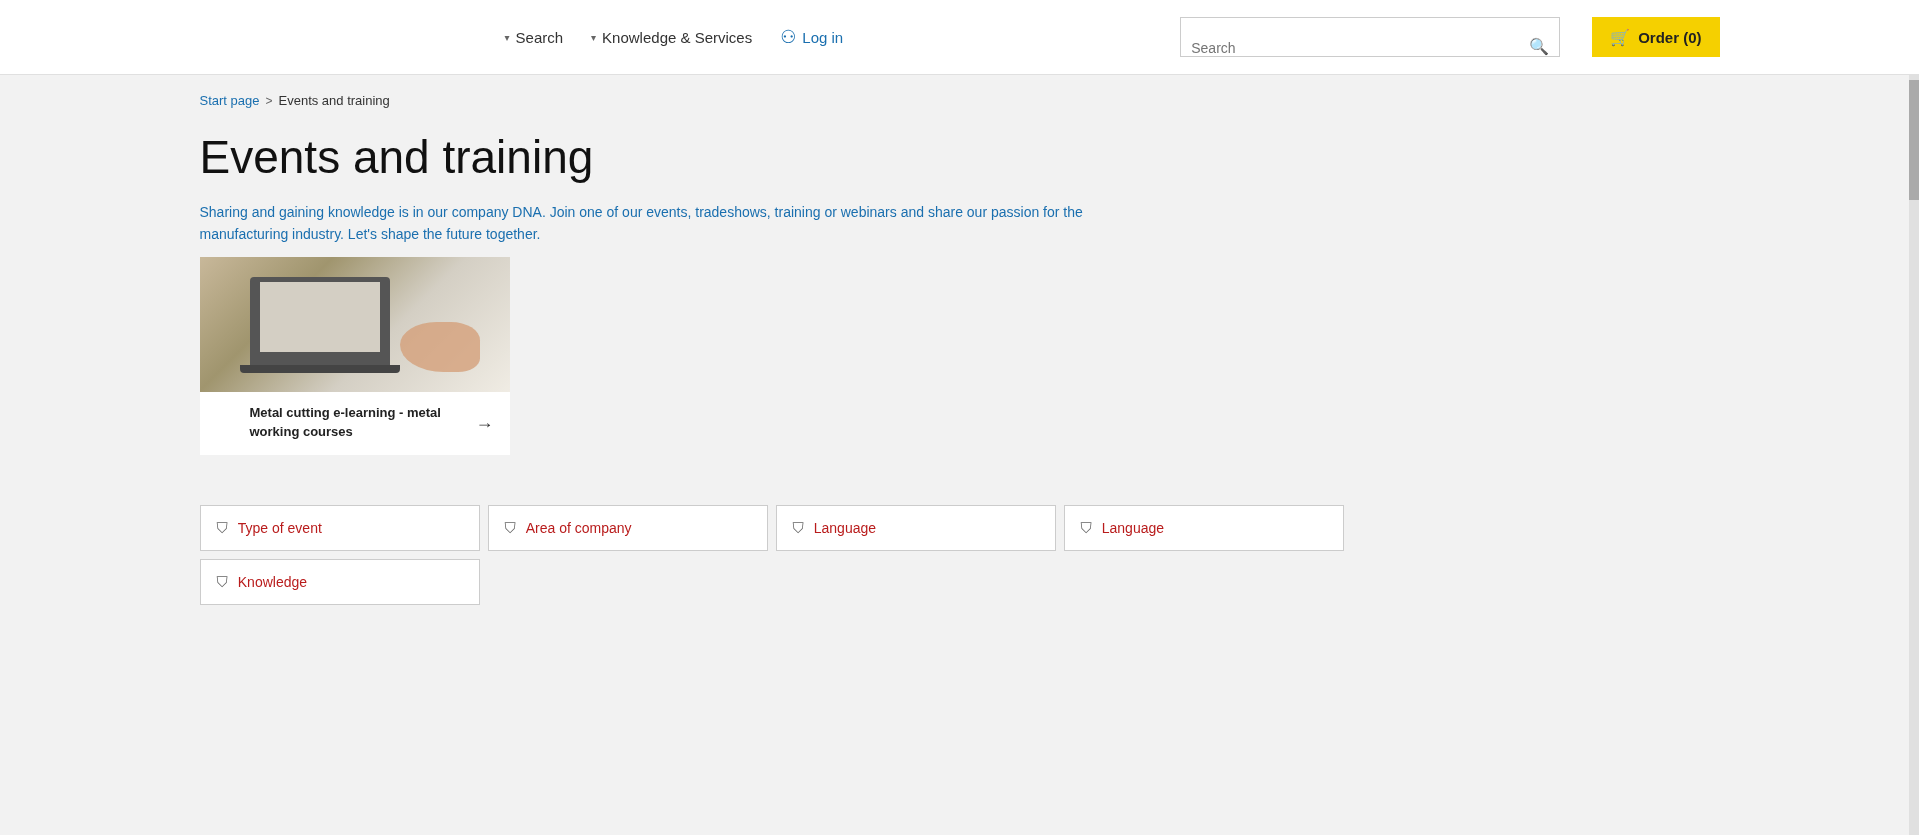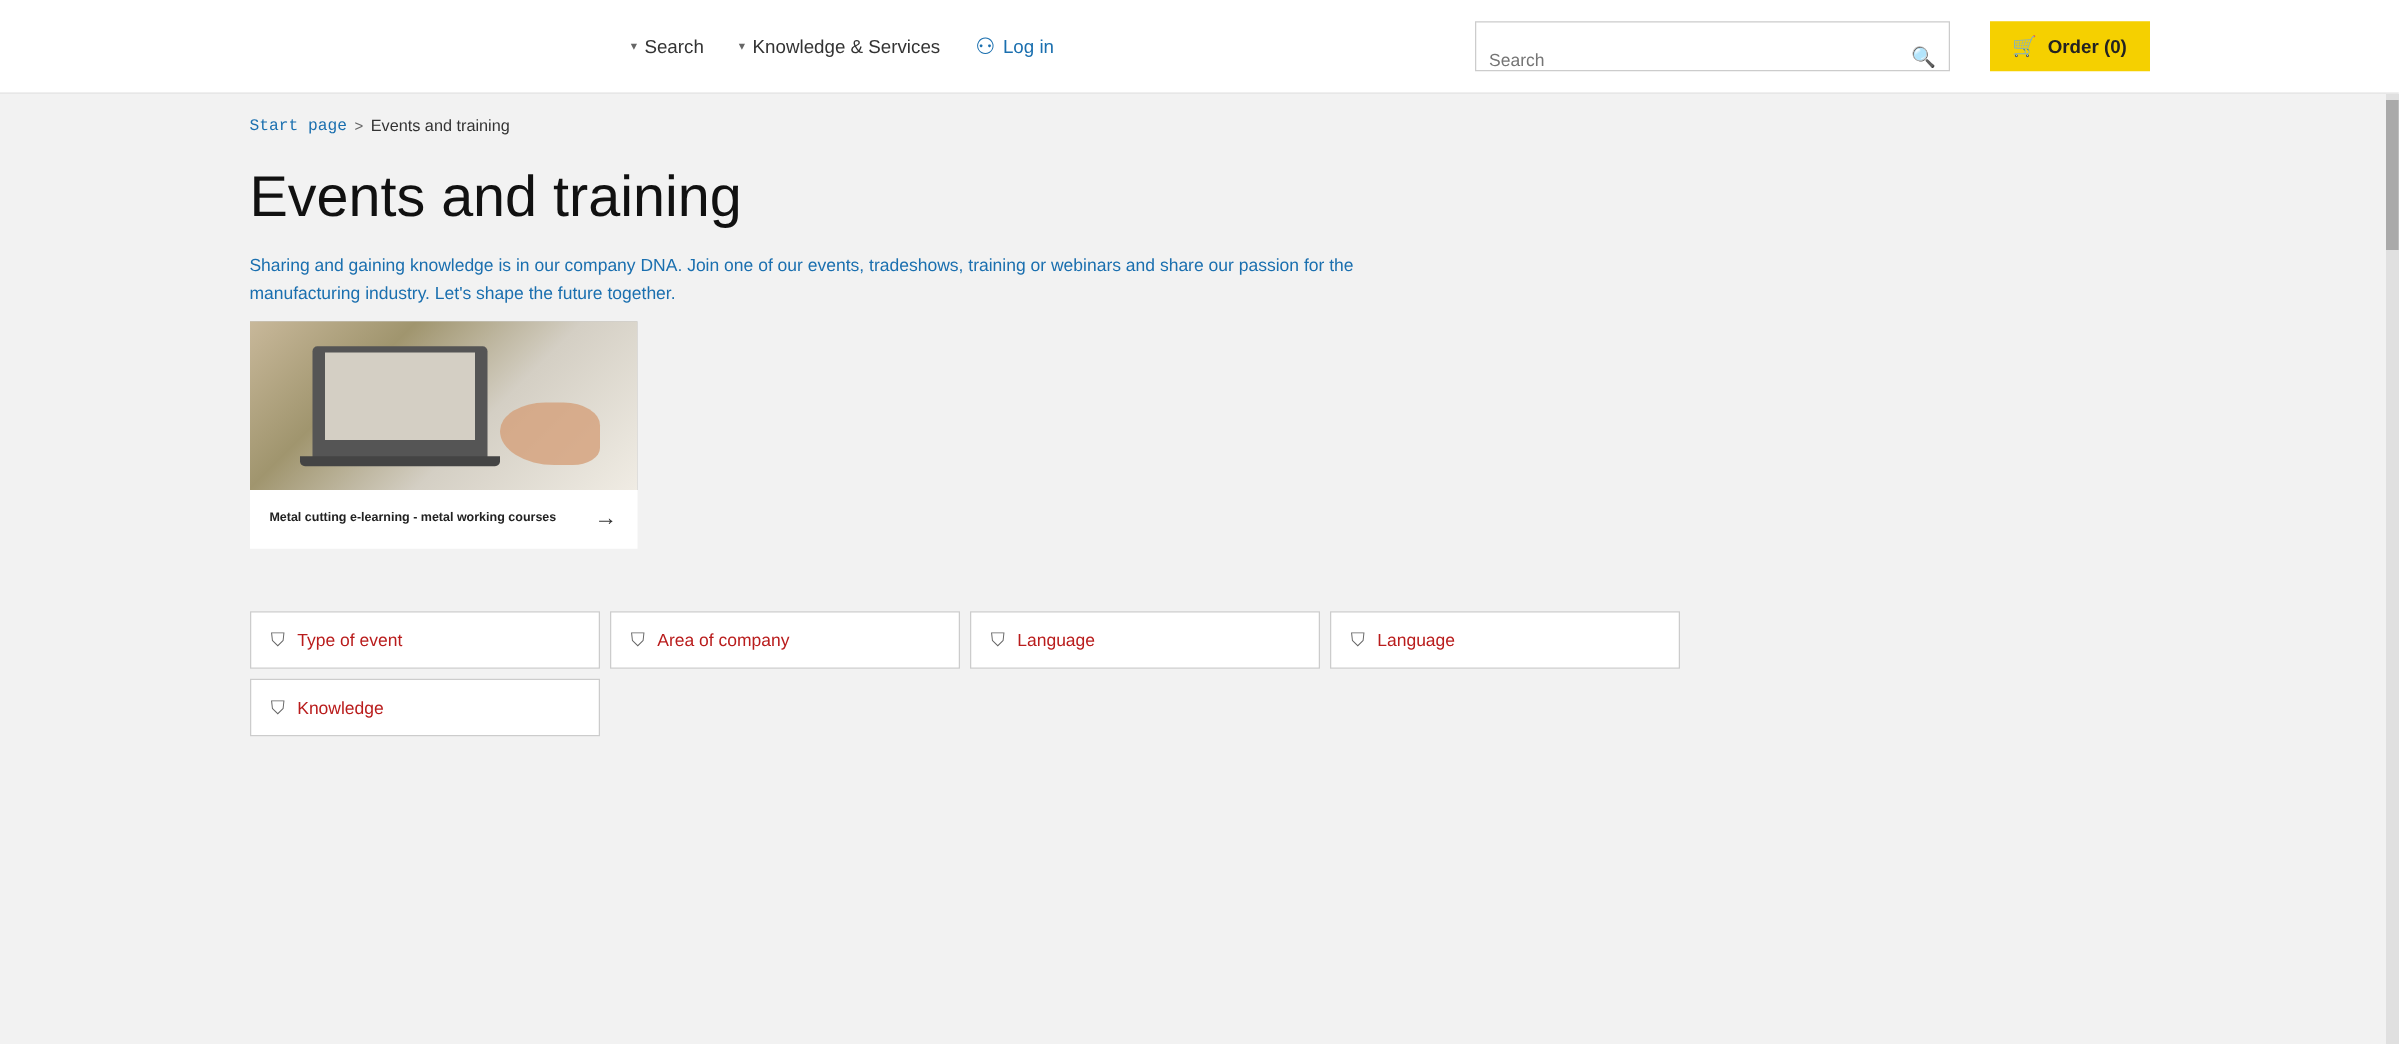--- a/index.html
+++ b/index.html
@@ -102,21 +102,20 @@
       font-size: 13px;
       display: flex;
       align-items: center;
       gap: 6px;
       max-width: 1600px;
       margin: 0 auto;
     }
     .breadcrumb a {
       color: #1a6faf;
       text-decoration: none;
-      font-family: Liberation Mono, monospace;
     }
     .breadcrumb .sep {
       color: #666;
       font-size: 12px;
     }
     .breadcrumb .current {
       color: #333;
     }
 
     
@@ -206,25 +205,26 @@
       opacity: 0.8;
     }
 
     .card-body {
       padding: 12px 16px 14px 16px;
       display: flex;
       align-items: center;
       justify-content: space-between;
     }
     .card-title {
-      font-size: 10px;
+      font-size: 13px;
       font-weight: 600;
       color: #222;
       line-height: 1.4;
       flex: 1;
+      margin-left: 34px;
     }
     .card-arrow {
       font-size: 18px;
       color: #333;
       margin-left: 10px;
       flex-shrink: 0;
     }
 
     
     .filter-section {

